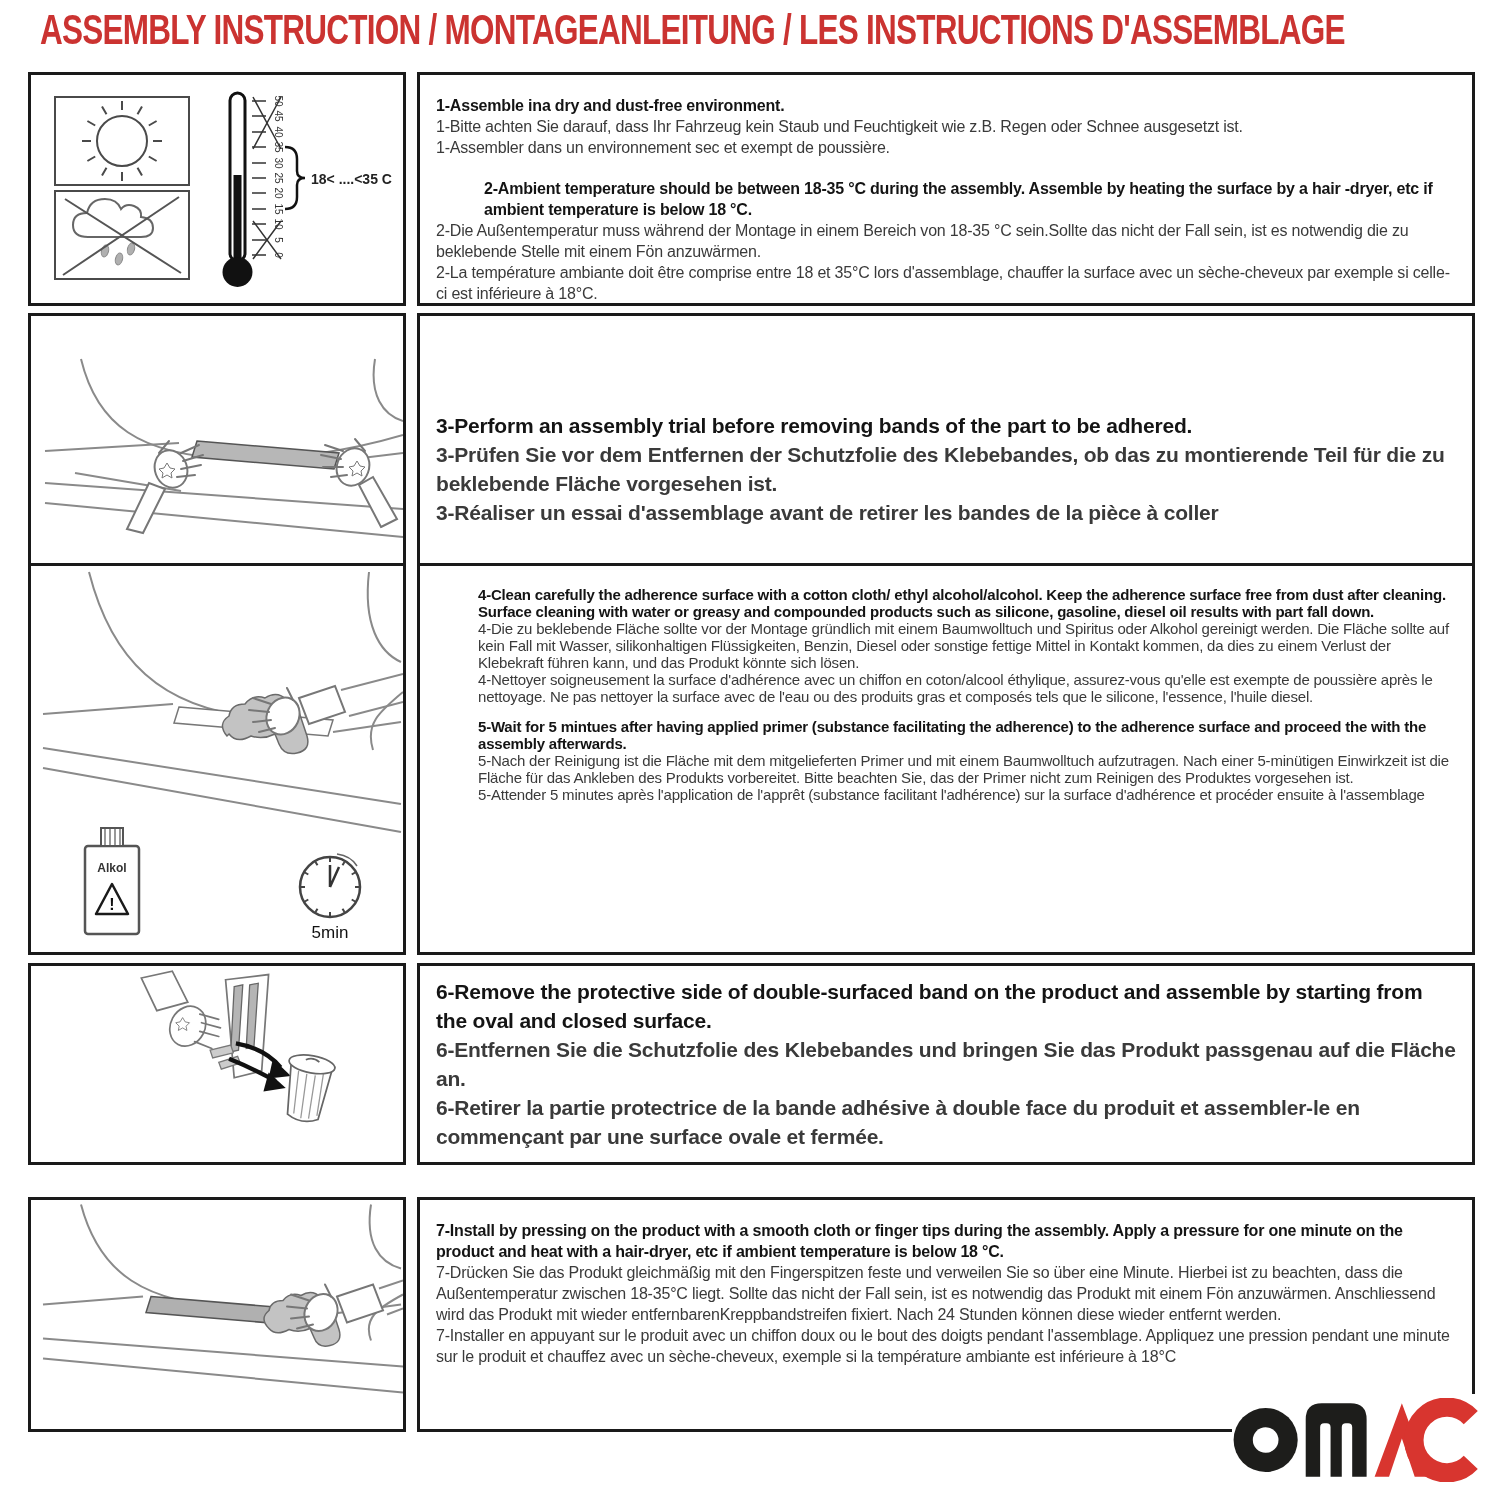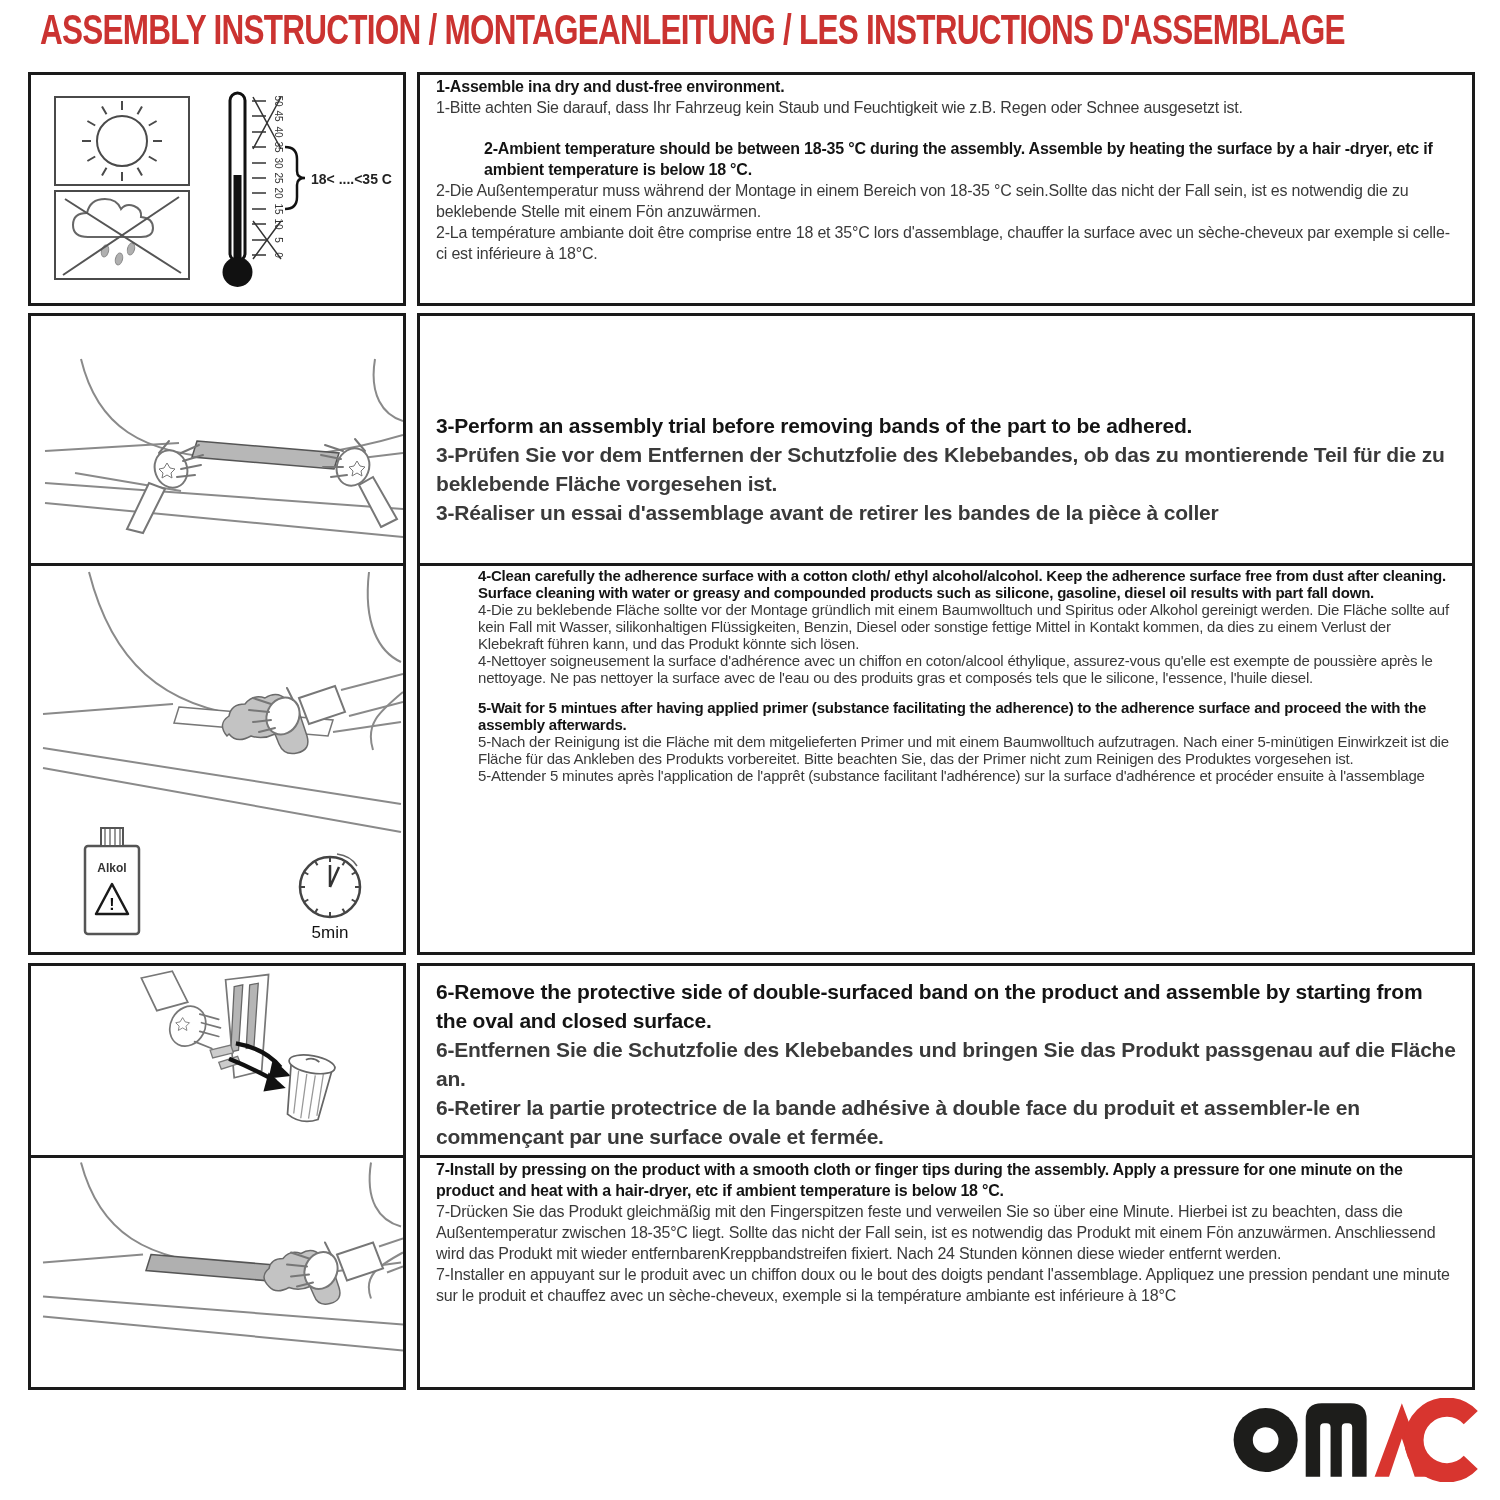--- a/index.html
+++ b/index.html
@@ -11,29 +11,29 @@
     position:absolute;left:40px;top:6px;margin:0;
     font-size:42px;font-weight:bold;color:#cb3331;
     letter-spacing:-1px;white-space:nowrap;
     transform:scaleX(0.75);transform-origin:left center;line-height:48px;
   }
   .row{position:absolute;left:28px;display:flex;gap:11px;}
   .r1{top:72px;height:234px;}
   .r2{top:313px;height:312px;}
   .r3{top:563px;height:392px;}
   .r4{top:963px;height:202px;}
-  .r5{top:1155px;height:235px;}
+  .r5{top:1197px;height:235px;}
   .illus{
     flex:0 0 378px;width:378px;border:3px solid #1a1a1a;background:#fff;
     box-sizing:border-box;overflow:hidden;text-align:right;
   }
   .illus svg{display:block;width:100%;height:100%;}
   .txt{
     width:1058px;box-sizing:border-box;border:3px solid #1a1a1a;background:#fff;
-    padding:1px 16px;overflow:hidden;color:#3a3a3a;letter-spacing:-0.2px;
+    padding:20px 16px;overflow:hidden;color:#3a3a3a;letter-spacing:-0.2px;
   }
   .txt p{margin:0;}
   .txt p.bold{font-weight:bold;color:#141414;}
   .small p{font-size:16px;line-height:21px;}
   .small .gap{margin-top:20px;margin-left:48px;}
   .tiny p{font-size:15px;line-height:17px;margin-left:42px;}
   .tiny .gap{margin-top:13px;}
   .large p{font-size:21px;line-height:29px;font-weight:bold;}
   .centered{display:flex;flex-direction:column;justify-content:center;}
   .logo{
@@ -87,20 +87,21 @@
           </g>
           <path d="M222,22 L250,74 M250,22 L222,74 M222,146 L250,184 M250,146 L222,184" stroke="#333" stroke-width="1.5"></path>
           <path d="M254,72 Q266,72 266,84 L266,96 Q266,103 274,103 Q266,103 266,110 L266,122 Q266,134 254,134" stroke="#111" stroke-width="2.5" fill="none"></path>
           <text x="280" y="109" font-size="14" font-weight="bold" fill="#222" font-family="Liberation Sans, DejaVu Sans, sans-serif">18&lt; ....&lt;35 C</text>
         </g>
       </svg>
     </div>
     <div class="txt small">
         <p class="bold">1-Assemble ina dry and dust-free environment.</p>
         <p class="">1-Bitte achten Sie darauf, dass Ihr Fahrzeug kein Staub und Feuchtigkeit wie z.B. Regen oder Schnee ausgesetzt ist.</p>
+        <p class="">1-Assembler dans un environnement sec et exempt de poussière.</p>
         <p class="bold gap">2-Ambient temperature should be between 18-35 °C  during the assembly. Assemble by heating the surface by a hair -dryer, etc if ambient temperature is below 18 °C.</p>
         <p class="">2-Die Außentemperatur muss während der Montage in einem Bereich von 18-35 °C  sein.Sollte das nicht der Fall sein, ist es notwendig die zu beklebende Stelle mit einem Fön anzuwärmen.</p>
         <p class="">2-La température ambiante doit être comprise entre 18 et 35°C lors d'assemblage, chauffer la surface avec un sèche-cheveux par exemple si celle-ci est inférieure à 18°C.</p>
       </div>
   </section>
 
   <section class="row r2">
     <div class="illus">
       <svg viewBox="0 0 372 228">
         <g stroke="#8a8a8a" stroke-width="2" fill="none">

